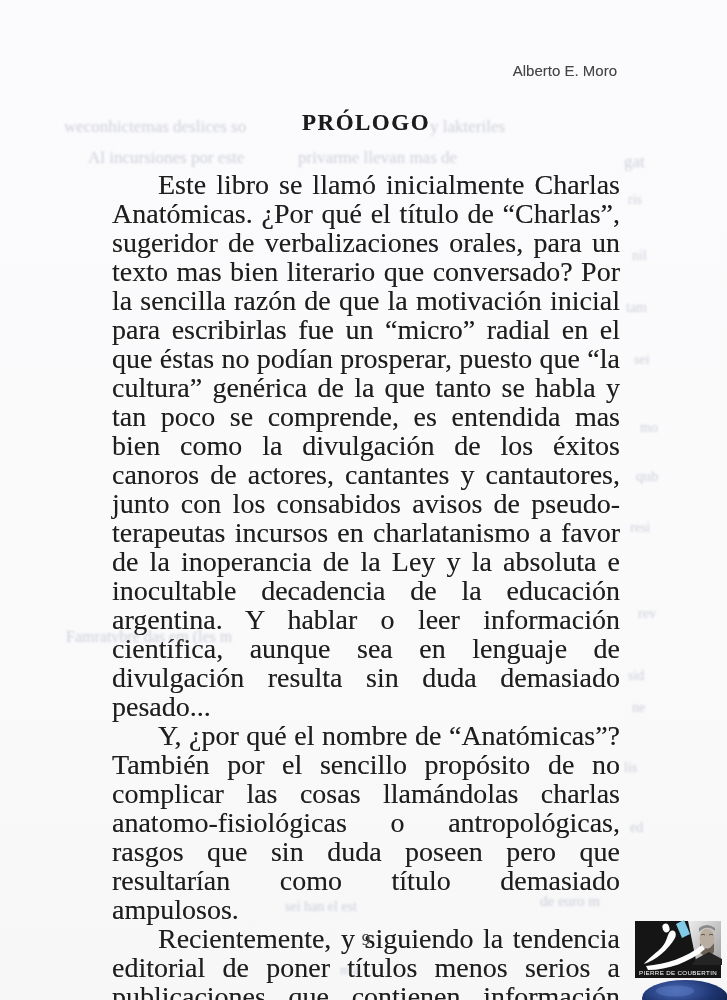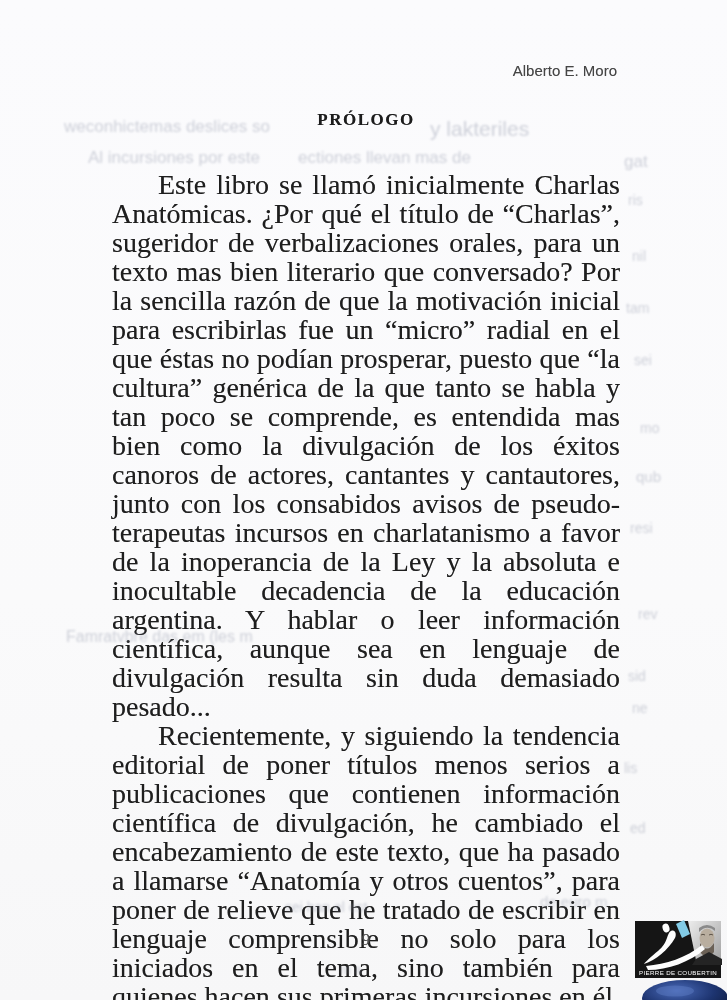--- a/index.html
+++ b/index.html
@@ -14,35 +14,35 @@
   .author{
     position:absolute;top:62px;right:110px;
     font-family:"Liberation Sans",sans-serif;
     font-size:15px;color:#454545;
     text-shadow:0 0 0.5px rgba(60,60,60,.4);
   }
   .title{
     position:absolute;top:110px;left:112px;width:508px;margin:0;
     text-align:center;
     font-family:"Liberation Serif",serif;
-    font-size:17px;font-weight:bold;letter-spacing:1.5px;
+    font-size:23px;font-weight:bold;letter-spacing:1.5px;
     color:#1c1c1c;
     text-shadow:0 0 0.6px rgba(30,30,30,.55);
   }
   .body-text{
     position:absolute;top:170px;left:112px;width:508px;
     font-size:28px;line-height:29px;
     color:#1e1e1e;
     text-align:justify;
     text-shadow:0 0 0.6px rgba(40,40,40,.5);
   }
   .body-text p{margin:0;text-indent:46px;}
   .ghost{
     position:absolute;
-    font-family:Liberation Sans, sans-serif;
+    font-family:Liberation Serif, serif;
     color:#8f95a8;
     opacity:.42;
     filter:blur(0.8px);
     white-space:nowrap;
     pointer-events:none;
     text-align:center;
   }
   .pagenum{
     position:absolute;top:930px;left:112px;width:508px;
     text-align:center;
@@ -57,28 +57,29 @@
 <body>
 
 <div class="page">
 
   <div class="author">Alberto E. Moro</div>
 
   <h1 class="title">PRÓLOGO</h1>
 
   <div class="body-text" id="body-text">
       <p>Este libro se llamó inicialmente Charlas Anatómicas. ¿Por qué el título de “Charlas”, sugeridor de verbalizaciones orales, para un texto mas bien literario que conversado? Por la sencilla razón de que la motivación inicial para escribirlas fue un “micro” radial en el que éstas no podían prosperar, puesto que “la cultura” genérica de la que tanto se habla y tan poco se comprende, es entendida mas bien como la divulgación de los éxitos canoros de actores, cantantes y cantautores, junto con los consabidos avisos de pseudo-terapeutas incursos en charlatanismo a favor de la inoperancia de la Ley y la absoluta e inocultable decadencia de la educación argentina. Y hablar o leer información científica, aunque sea en lenguaje de divulgación resulta sin duda demasiado pesado...</p>
+      <p>Y, ¿por qué el nombre de “Anatómicas”? También por el sencillo propósito de no complicar las cosas llamándolas charlas anatomo-fisiológicas o antropológicas, rasgos que sin duda poseen pero que resultarían como título demasiado ampulosos.</p>
       <p>Recientemente, y siguiendo la tendencia editorial de poner títulos menos serios a publicaciones que contienen información científica de divulgación, he cambiado el encabezamiento de este texto, que ha pasado a llamarse “Anatomía y otros cuentos”, para poner de relieve que he tratado de escribir en lenguaje comprensible no solo para los iniciados en el tema, sino también para quienes hacen sus primeras incursiones en él, sin privarme de algunos</p>
     </div>
 
   <div id="ghosts">
       <span class="ghost" style="left: 64px; top: 117px; font-size: 17px;">weconhictemas deslices so</span>
-      <span class="ghost" style="left: 430px; top: 117px; font-size: 21px;">y lakteriles</span>
+      <span class="ghost" style="left: 430px; top: 117px; font-size: 17px;">y lakteriles</span>
       <span class="ghost" style="left: 88px; top: 148px; font-size: 17px;">Al incursiones por este</span>
-      <span class="ghost" style="left: 298px; top: 148px; font-size: 17px;">ectiones llevan mas de</span>
+      <span class="ghost" style="left: 298px; top: 148px; font-size: 17px;">privarme llevan mas de</span>
       <span class="ghost" style="left: 624px; top: 152px; font-size: 17px;">gat</span>
       <span class="ghost" style="left: 628px; top: 192px; font-size: 14px;">ris</span>
       <span class="ghost" style="left: 632px; top: 248px; font-size: 14px;">nil</span>
       <span class="ghost" style="left: 626px; top: 300px; font-size: 14px;">tam</span>
       <span class="ghost" style="left: 634px; top: 352px; font-size: 14px;">sei</span>
       <span class="ghost" style="left: 640px; top: 420px; font-size: 14px;">mo</span>
       <span class="ghost" style="left: 636px; top: 468px; font-size: 15px;">qub</span>
       <span class="ghost" style="left: 630px; top: 520px; font-size: 14px;">resi</span>
       <span class="ghost" style="left: 638px; top: 606px; font-size: 14px;">rev</span>
       <span class="ghost" style="left: 66px; top: 628px; font-size: 16px;">Famratvbre das em (les m</span>

